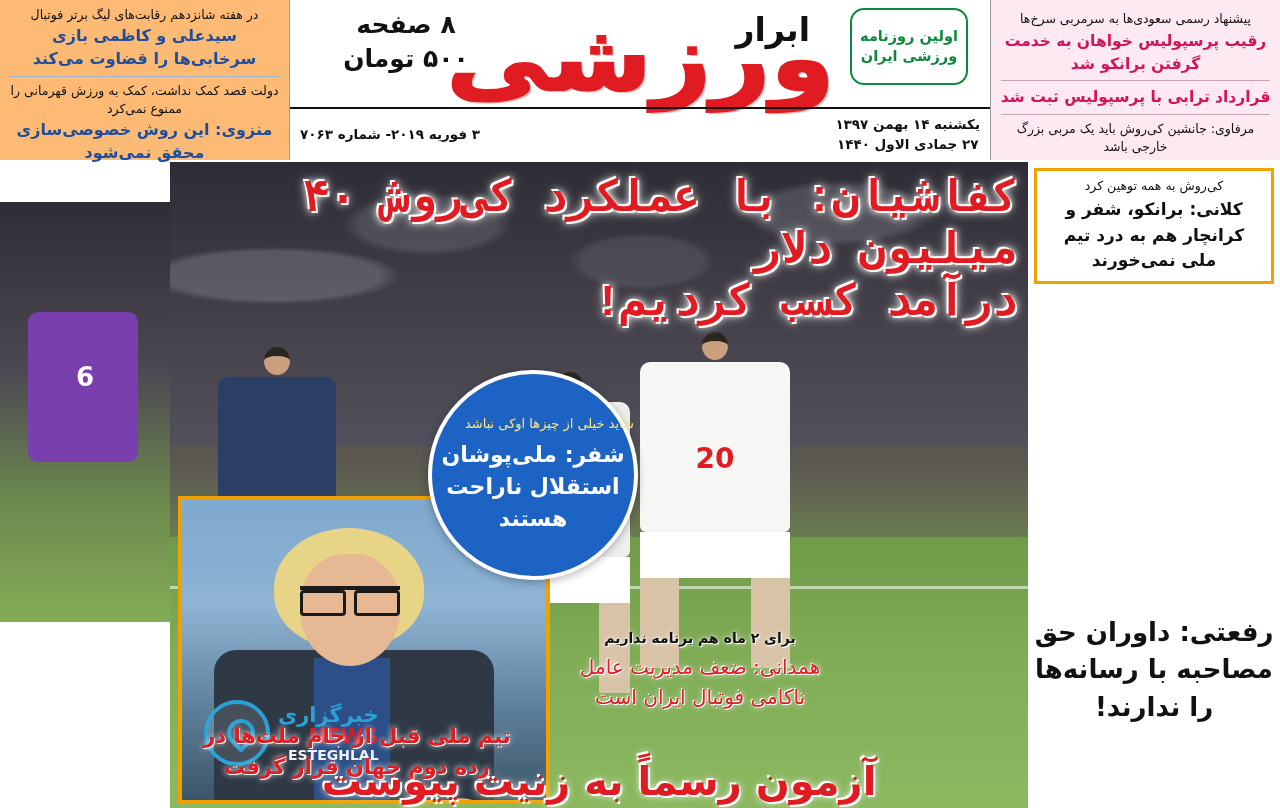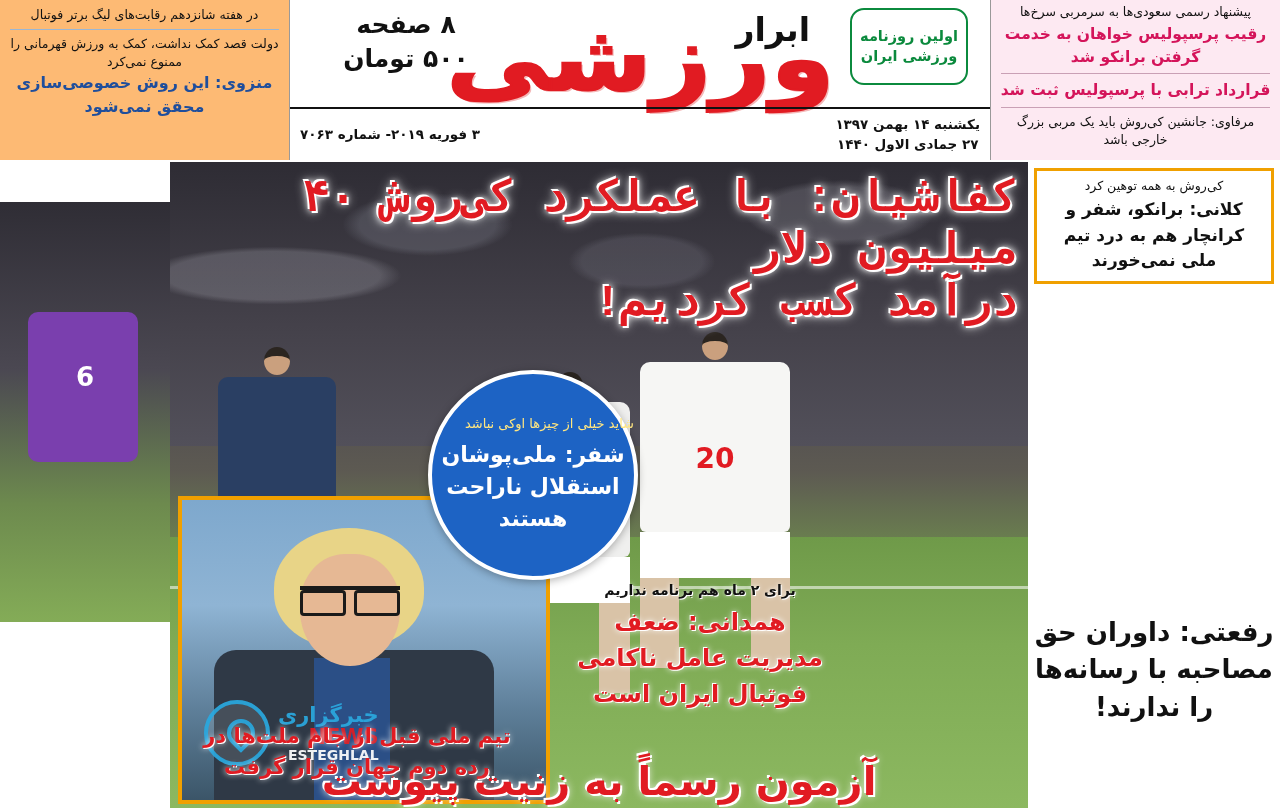--- a/index.html
+++ b/index.html
@@ -22,21 +22,21 @@
     display: flex;
     flex-direction: row;
     border-bottom: 2px solid #111;
   }
 
   
   .mh-right {
     width: 290px; height: 160px;
     background: #fde9f2;
     border-left: 1px solid #999;
-    padding: 3px 8px 4px 8px;
+    padding: 10px 8px 4px 8px;
     text-align: center;
     direction: rtl;
   }
   .mh-right .tiny {
     font-size: 12.5px; color: #111; line-height: 1.45;
     margin-bottom: 2px;
   }
   .mh-right .redline {
     font-size: 15.5px; font-weight: bold; color: #d4145a;
     line-height: 1.45;
@@ -283,21 +283,21 @@
   
   .mid-red {
     position: absolute; z-index: 8; left: 400px; bottom: 96px;
     width: 260px; text-align: center; direction: rtl;
   }
   .mid-red .cap {
     font-size: 14px; color: #111; font-weight: bold; margin-bottom: 6px;
     text-shadow: 0 0 5px #fff, 1px 1px 0 #fff;
   }
   .mid-red .hl {
-    font-size: 24px; font-weight: bold; color: #e11b22; line-height: 1.5;
+    font-size: 20px; font-weight: normal; color: #e11b22; line-height: 1.5;
     text-shadow: 0 0 6px #fff, 1px 1px 0 #fff, -1px -1px 0 #fff;
   }
 
   
   .bottom-headline {
     position: absolute; z-index: 9; bottom: 4px; right: 0; width: 100%;
     text-align: center; direction: rtl;
     font-size: 40px; font-weight: bold; color: #e11b22;
     text-shadow: 0 0 8px #fff, 2px 2px 0 #fff, -2px -2px 0 #fff;
   }
@@ -350,20 +350,21 @@
         <div class="date-col b">
           <div>یکشنبه ۱۴ بهمن ۱۳۹۷</div>
           <div>۲۷ جمادی الاول ۱۴۴۰</div>
         </div>
         <div class="date-col b">۳ فوریه ۲۰۱۹- شماره ۷۰۶۳</div>
       </div>
     </div>
 
     <div class="mh-left">
       <div class="tiny">در هفته شانزدهم رقابت‌های لیگ برتر فوتبال</div>
+      <div class="blueline">سیدعلی و کاظمی بازی سرخابی‌ها را قضاوت می‌کند</div>
       <div class="sep"></div>
       <div class="tiny">دولت قصد کمک نداشت، کمک به ورزش قهرمانی را ممنوع نمی‌کرد</div>
       <div class="blueline">منزوی: این روش خصوصی‌سازی محقق نمی‌شود</div>
     </div>
   </div>
 
   <div class="main">
 
     <div class="side-right">
       <div class="side-box">

